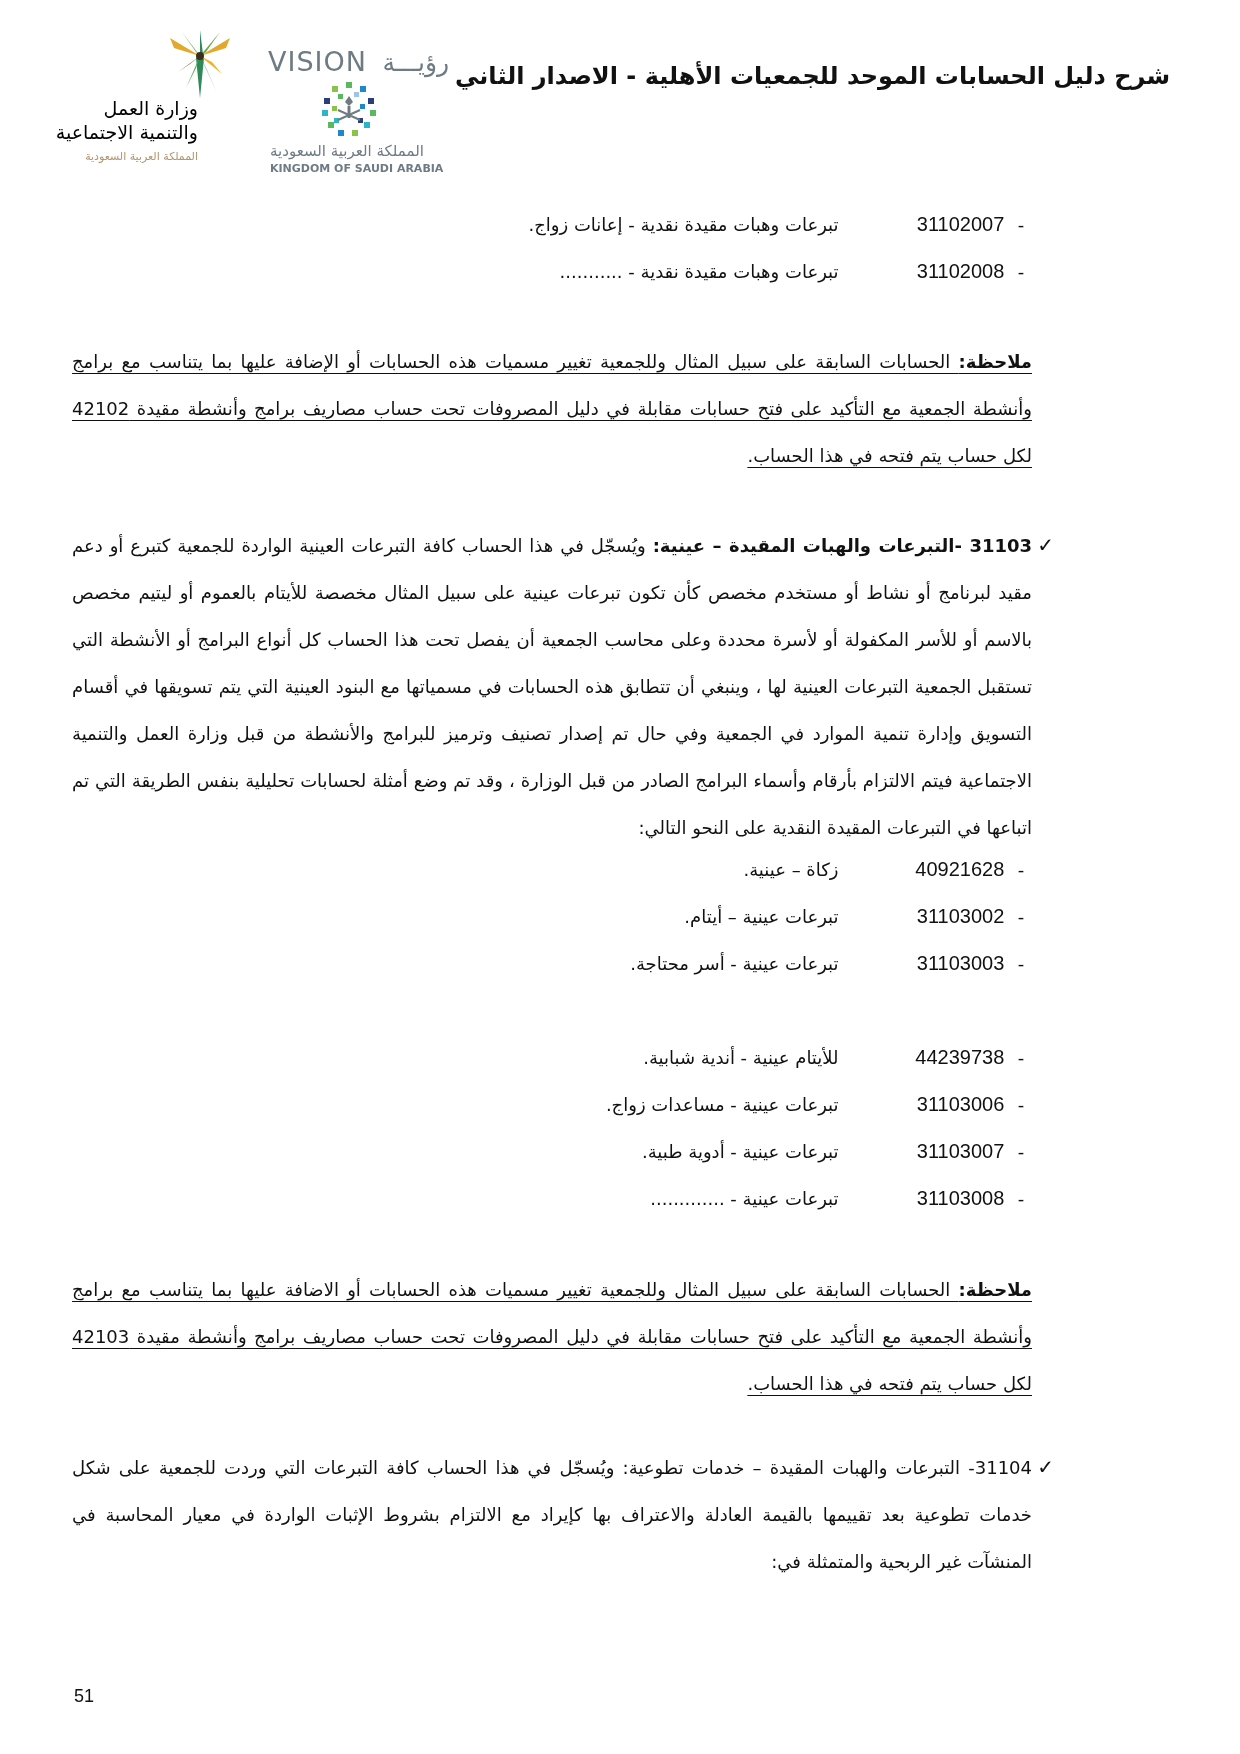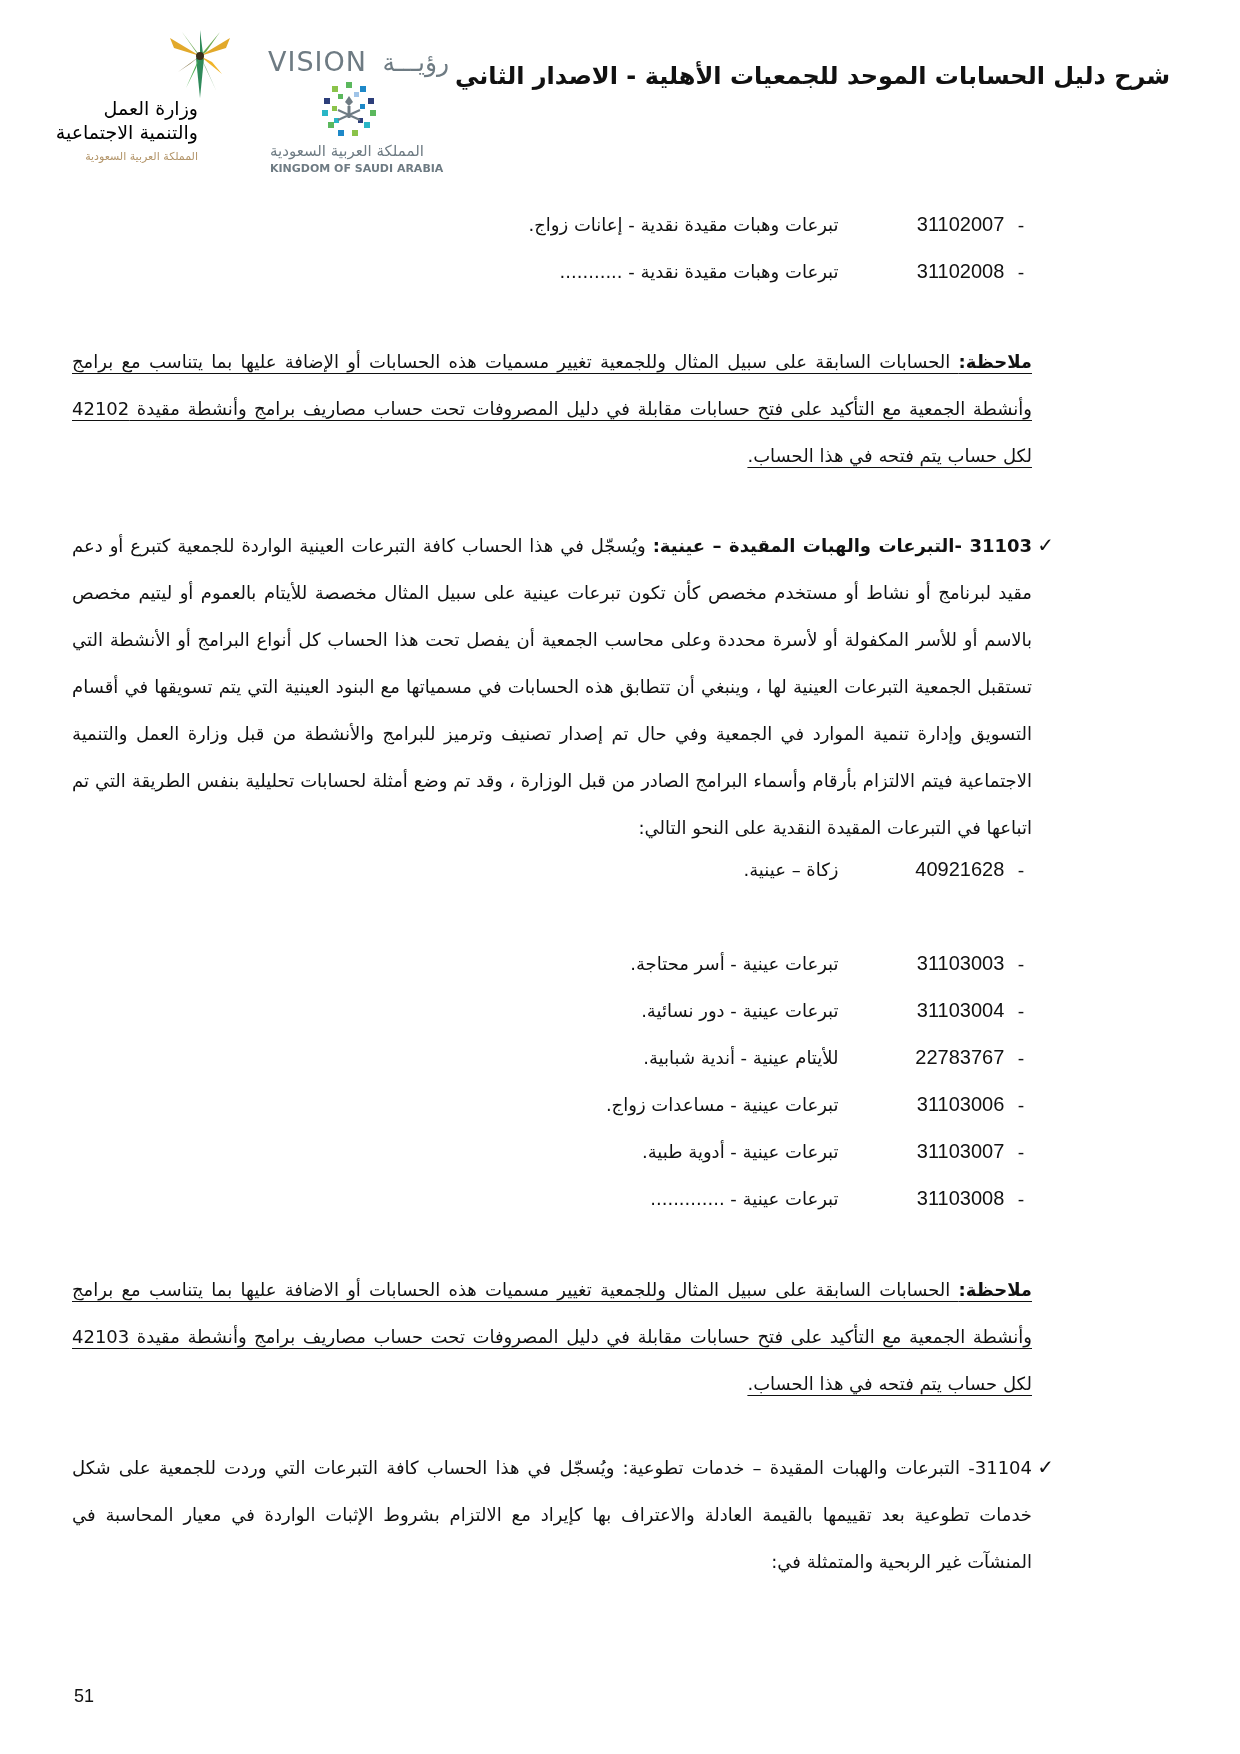--- a/index.html
+++ b/index.html
@@ -135,33 +135,33 @@
   <div class="para" style="top:522px;">
     <span class="check" style="top:0;">✓</span>
     <span class="heading">31103 -التبرعات والهبات المقيدة – عينية:</span><span>  ويُسجّل في هذا الحساب كافة التبرعات العينية الواردة للجمعية كتبرع أو دعم مقيد لبرنامج أو نشاط أو مستخدم مخصص كأن تكون تبرعات عينية على سبيل المثال مخصصة للأيتام بالعموم أو ليتيم مخصص بالاسم  أو للأسر المكفولة أو لأسرة محددة وعلى محاسب الجمعية أن يفصل تحت هذا الحساب كل أنواع البرامج أو الأنشطة التي تستقبل الجمعية التبرعات العينية لها ، وينبغي أن تتطابق هذه الحسابات في مسمياتها مع البنود العينية التي يتم تسويقها في أقسام التسويق وإدارة تنمية الموارد في الجمعية  وفي حال تم إصدار تصنيف وترميز للبرامج والأنشطة من قبل وزارة العمل والتنمية الاجتماعية فيتم الالتزام بأرقام وأسماء البرامج الصادر من قبل الوزارة ، وقد تم وضع  أمثلة لحسابات تحليلية بنفس الطريقة التي تم اتباعها في التبرعات المقيدة النقدية  على النحو التالي:</span>
   </div>
 
   <div class="acct-line" style="top:858px;">
     <span class="dash">-</span>
     <span class="code">40921628</span>
     <span class="label">زكاة – عينية.</span>
   </div>
+  <div class="acct-line" style="top:905px;">
+    <span class="dash">-</span>
+    <span class="code">31103002</span>
+    <span class="label">تبرعات عينية – أيتام.</span>
+  </div>
   <div class="acct-line" style="top:952px;">
     <span class="dash">-</span>
     <span class="code">31103003</span>
     <span class="label">تبرعات عينية - أسر محتاجة.</span>
   </div>
-  <div class="acct-line" style="top:999px;">
-    <span class="dash">-</span>
-    <span class="code">31103004</span>
-    <span class="label">تبرعات عينية - دور نسائية.</span>
-  </div>
   <div class="acct-line" style="top:1046px;">
     <span class="dash">-</span>
-    <span class="code">22783767</span>
+    <span class="code">44239738</span>
     <span class="label">للأيتام عينية - أندية شبابية.</span>
   </div>
   <div class="acct-line" style="top:1093px;">
     <span class="dash">-</span>
     <span class="code">31103006</span>
     <span class="label">تبرعات عينية - مساعدات زواج.</span>
   </div>
   <div class="acct-line" style="top:1140px;">
     <span class="dash">-</span>
     <span class="code">31103007</span>

